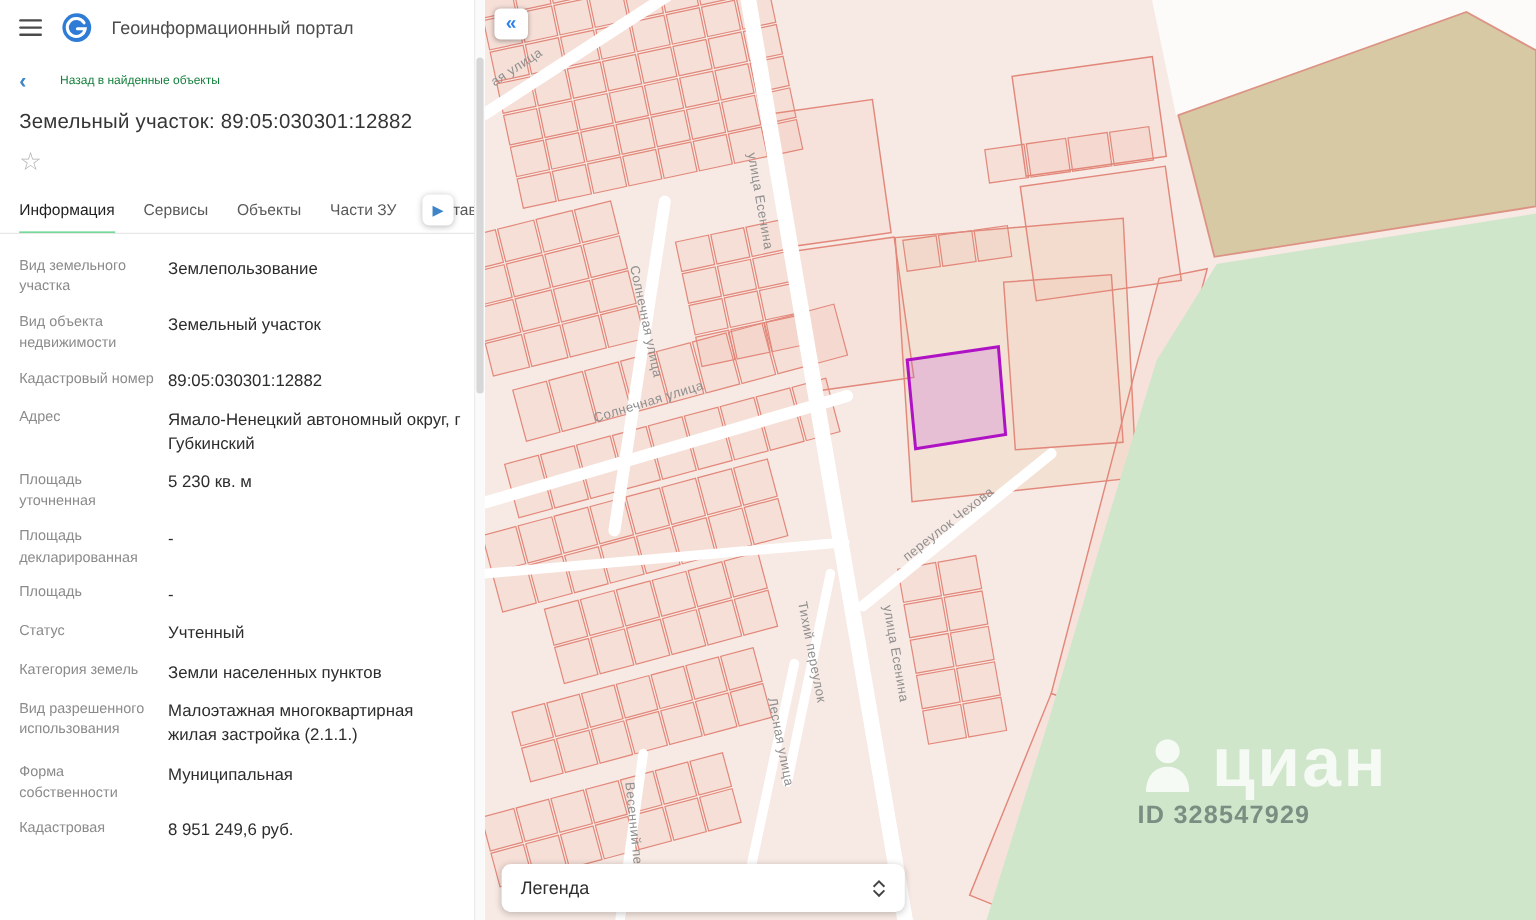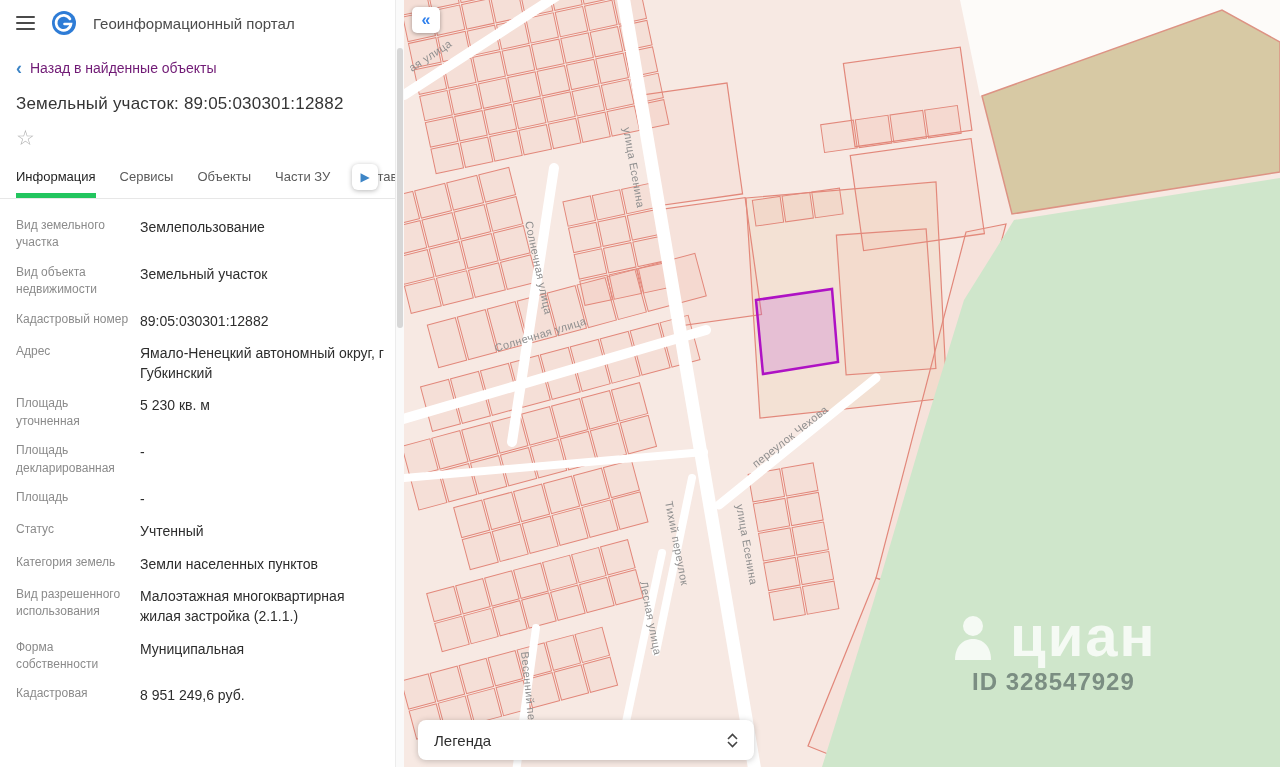--- a/index.html
+++ b/index.html
@@ -11,31 +11,31 @@
   
   .panel { position:absolute; left:0; top:0; width:404px; height:659px; background:#fff; z-index:10; }
   .topbar { display:flex; align-items:center; gap:16px; padding:10px 16px 4px; }
   .hamburger { display:flex; flex-direction:column; gap:4px; cursor:pointer; padding:4px 0; }
   .hamburger span { display:block; width:19px; height:2px; background:#4a4a4a; border-radius:1px; }
   .logo { width:26px; height:26px; flex:0 0 auto; }
   .app-title { font-size:15px; color:#4c4c4c; }
 
   .back { display:flex; align-items:center; gap:8px; padding:20px 16px 2px; cursor:pointer; }
   .back .chev { color:#3d85c6; font-size:18px; line-height:14px; font-weight:bold; }
-  .back .txt { color:#701a75; font-size:14px; }
+  .back .txt { color:#15803d; font-size:10px;margin-left:20px; }
 
   .page-title { padding:16px 16px 0; font-size:17px; color:#353535; letter-spacing:.2px; }
 
   .star-btn { margin:12px 16px 0; width:24px; height:24px; font-size:21px; line-height:24px;
     color:#b3b3b3; cursor:pointer; }
 
   .tabs { position:relative; display:flex; gap:24px; padding:0 16px; margin-top:8px;
     border-bottom:1px solid #e7e7e7; overflow:hidden; }
   .tab { font-size:13px; color:#5a5a5a; padding:11px 0 12px; white-space:nowrap; cursor:pointer; }
-  .tab.active { color:#1f1f1f; border-bottom:5px solid #22c55e; padding-bottom:9px; }
+  .tab.active { color:#1f1f1f; border-bottom:1px solid #22c55e; padding-bottom:9px; }
   .tabs-next-btn { position:absolute; right:26px; top:6px; width:26px; height:26px; background:#fff;
     border-radius:6px; box-shadow:0 1px 5px rgba(0,0,0,.28); display:flex; align-items:center;
     justify-content:center; color:#3d85c6; font-size:12px; cursor:pointer; z-index:2; }
 
   .fields { padding:18px 16px 0; }
   .frow { display:flex; margin-bottom:12px; }
   .flabel { width:124px; min-width:124px; padding-right:10px; font-size:12px; color:#8b8b8b; line-height:1.45; }
   .fvalue { font-size:14px; color:#2d2d2d; line-height:1.45; }
 
   .panel-scrollbar { position:absolute; right:0; top:0; width:9px; height:767px; background:#fafafa;
@@ -58,21 +58,21 @@
 
   .legend-bar { position:absolute; left:14px; bottom:7px; width:336px; height:40px; background:#fff;
     border-radius:8px; box-shadow:0 1px 6px rgba(0,0,0,.22); display:flex; align-items:center;
     justify-content:space-between; padding:0 16px; z-index:6; cursor:pointer; }
   .legend-label { font-size:15px; color:#2f2f2f; }
   .legend-toggle { display:flex; flex-direction:column; align-items:center; gap:1px; }
 
   .watermark { position:absolute; left:548px; top:602px; display:flex; align-items:center; gap:16px;
     z-index:5; pointer-events:none; }
   .watermark .wm-text { font-size:58px; font-weight:bold; color:rgba(255,255,255,0.78); letter-spacing:2px; }
-  .watermark-id { position:absolute; left:568px; top:668px; font-size:24px; font-weight:bold;
+  .watermark-id { position:absolute; left:544px; top:668px; font-size:21px; font-weight:bold;
     color:rgba(108,126,117,0.85); letter-spacing:1px; z-index:5; pointer-events:none; }
 </style>
 </head>
 <body>
 
 <div class="app">
 
   <div class="panel">
 
     <div class="topbar">

